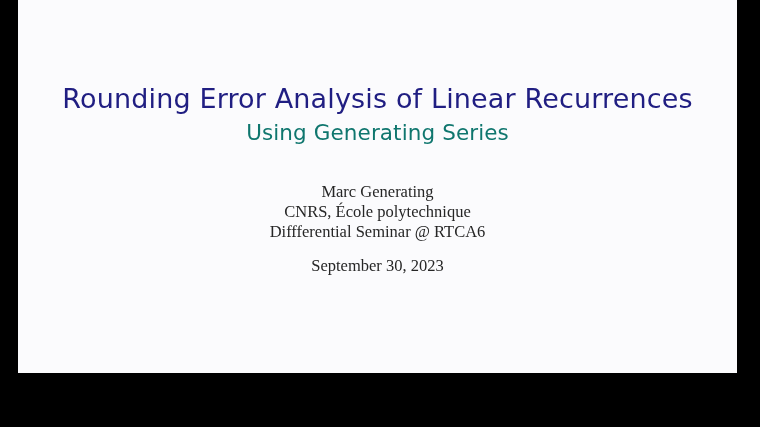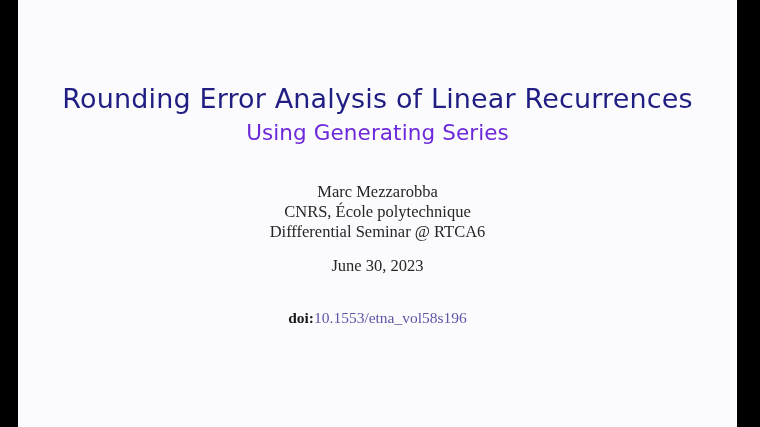--- a/index.html
+++ b/index.html
@@ -30,21 +30,21 @@
   }
   .letterbox.left  { left: 0;  width: 18px; }
   .letterbox.right { right: 0; width: 23px; }
 
   
   #slide {
     position: absolute;
     top: 0;
     left: 18px;
     width: 719px;
-    height: 427px;
+    height: 373px;
     background: #fbfbfd;
   }
 
   .slide-inner {
     position: absolute;
     left: 0;
     right: 0;
     top: 0;
     text-align: center;
   }
@@ -60,21 +60,21 @@
     letter-spacing: 0.15px;
     color: #201e82;
     line-height: 1.1;
     white-space: nowrap;
   }
   .title-sub {
     font-family: "DejaVu Sans", sans-serif;
     font-size: 21.5px;
     font-weight: 400;
     letter-spacing: 0.1px;
-    color: #6d28d9;
+    color: #0f766e;
     line-height: 1.15;
     margin-top: 7px;
     white-space: nowrap;
   }
 
   
   .author-block {
     margin-top: 37px;
     font-family: "Liberation Serif", "DejaVu Serif", serif;
     color: #262626;
@@ -131,29 +131,26 @@
 
   <div id="slide">
     <div class="slide-inner">
 
       <div class="title-block">
         <div class="title-main">Rounding Error Analysis of Linear Recurrences</div>
         <div class="title-sub">Using Generating Series</div>
       </div>
 
       <div class="author-block">
-        <div class="author-name">Marc Mezzarobba</div>
+        <div class="author-name">Marc Generating</div>
         <div class="author-affil">CNRS, École polytechnique</div>
       </div>
 
       <div class="event-block">
         <div class="event-name">Diffferential Seminar @ RTCA6</div>
-        <div class="event-date">June 30, 2023</div>
+        <div class="event-date">September 30, 2023</div>
       </div>
 
-      <div class="doi-block">
-        <span class="doi-prefix">doi:</span><span class="doi-link">10.1553/etna_vol58s196</span>
-      </div>
 
     </div>
   </div>
 
 </div>
 
 </body></html>

